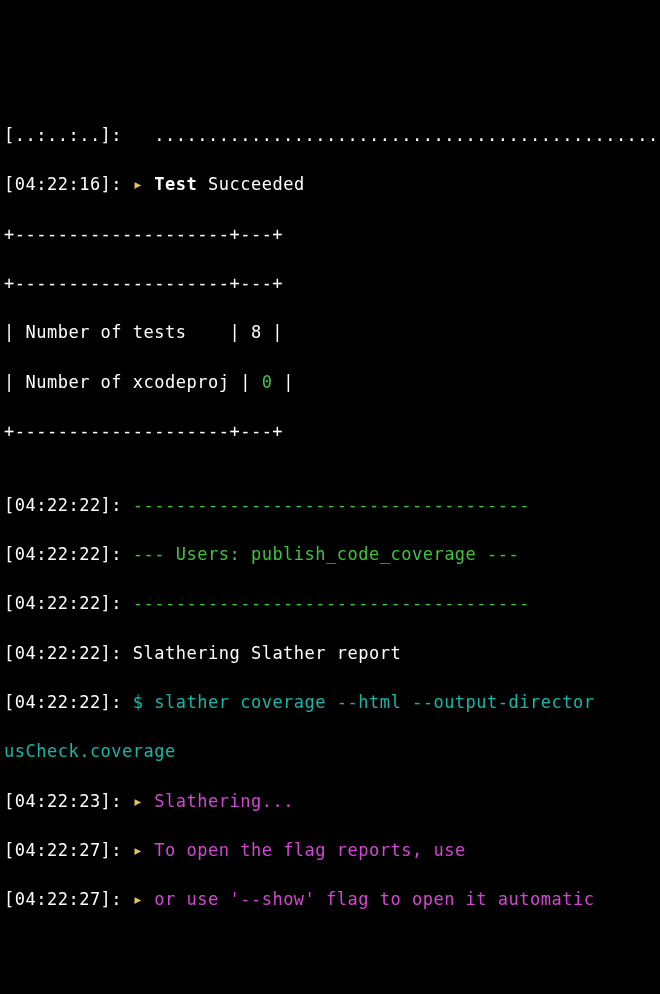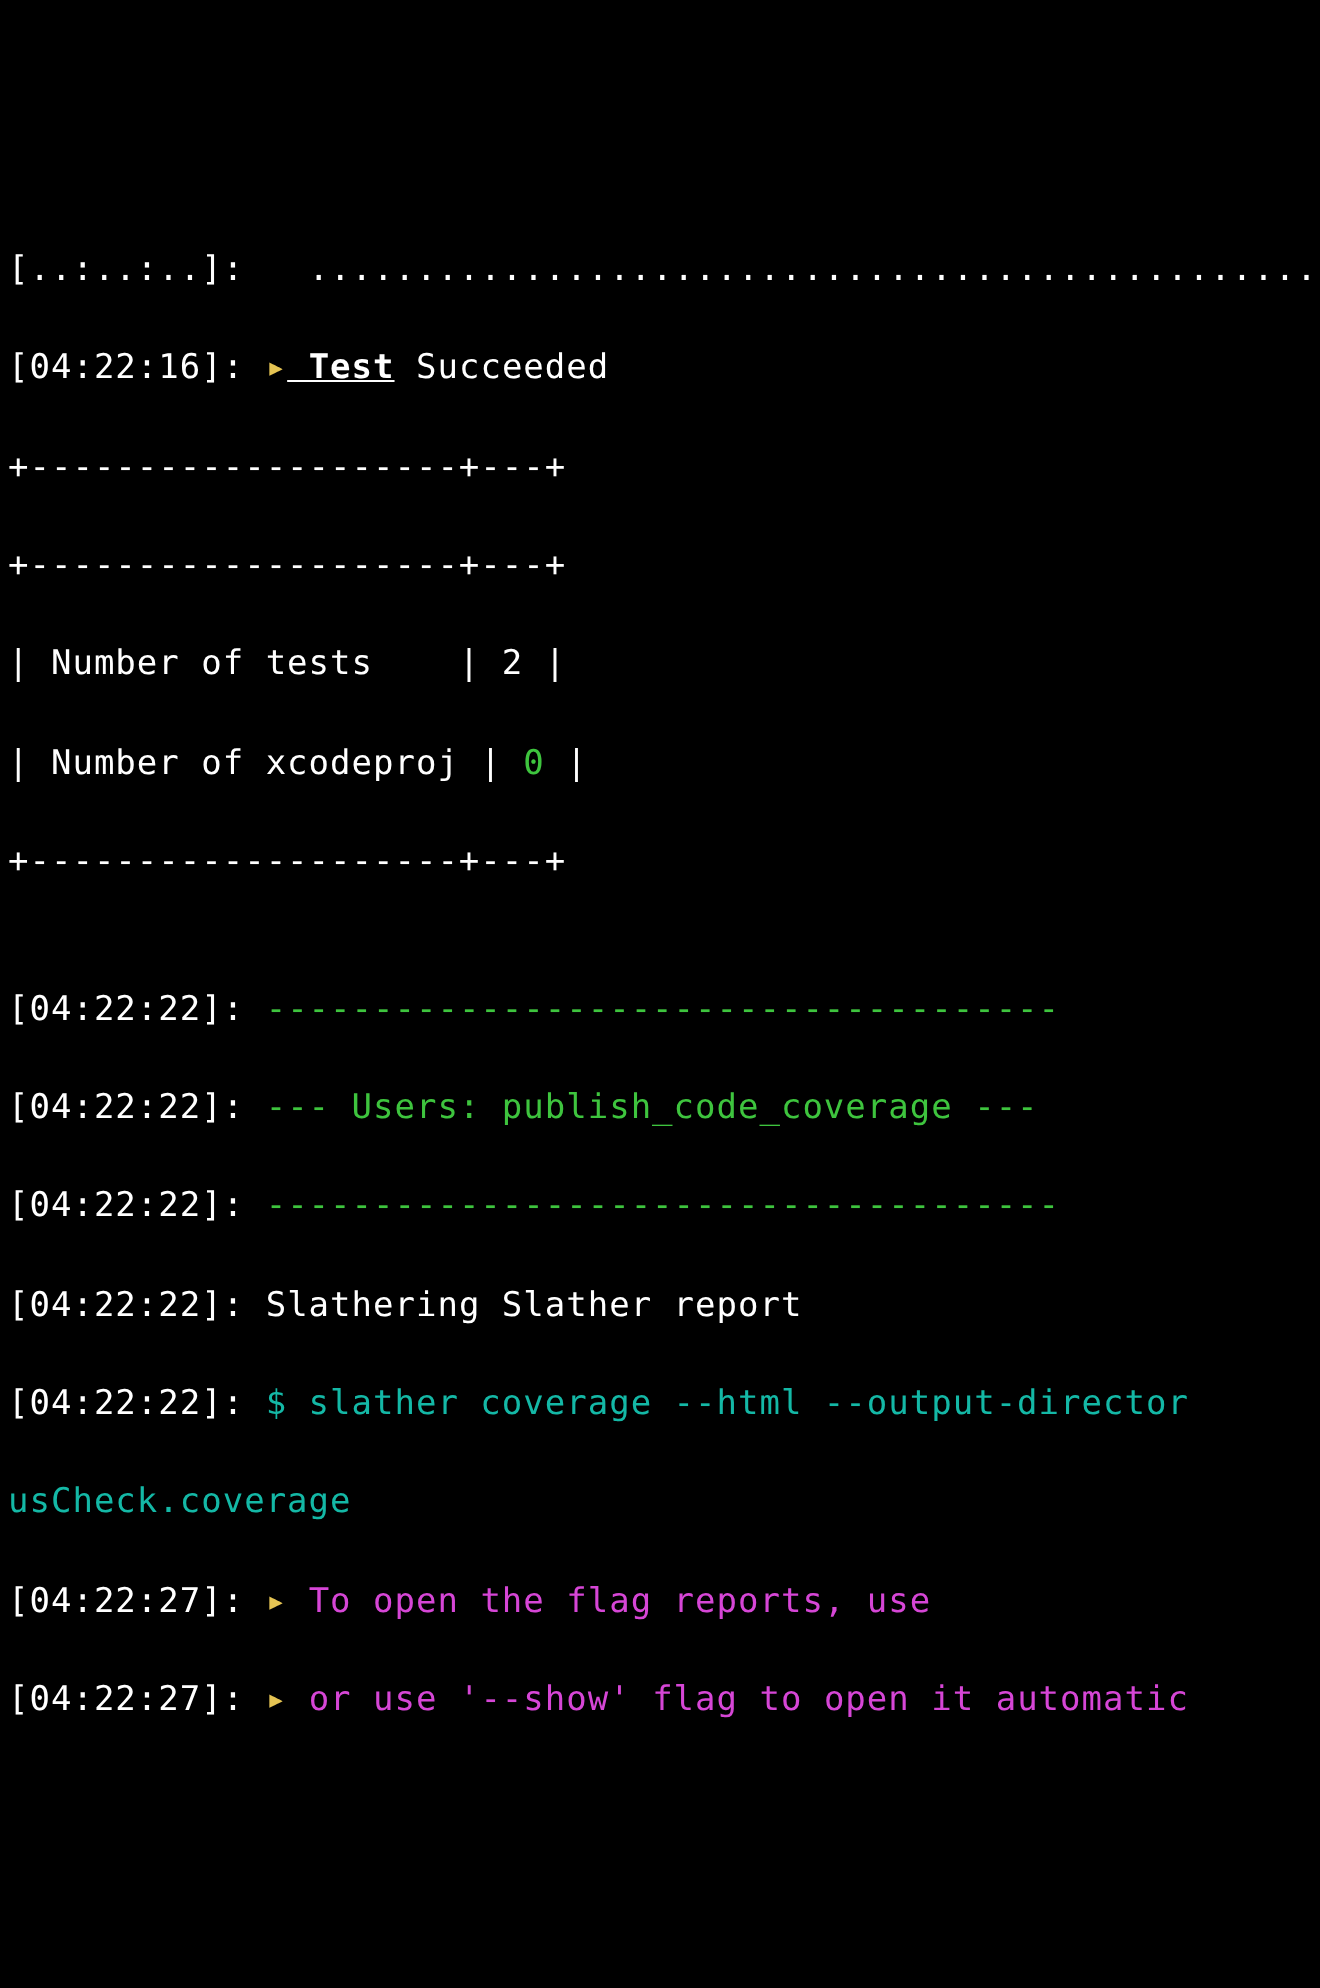--- a/index.html
+++ b/index.html
@@ -21,45 +21,46 @@
       letter-spacing: 0.5px;
     }
     .line {
       display: block;
     }
     .white { color: #ffffff; }
     .yellow { color: #e5c453; }
     .green { color: #3ec43e; }
     .cyan { color: #14b8a6; }
     .magenta { color: #d646d6; }
-    .bold { font-weight: bold; text-decoration: underline; }
+    .bold { font-weight: bold; }
     #terminal {
       padding: 0 4px;
     }
   </style>
 </head>
 <body>
 
 
 
 <div id="terminal">
 <span class="line"><span class="white">[..:..:..]:   ....................................................</span></span>
 <span class="line"><span class="white">[04:22:16]:</span><span class="yellow"> ▸</span><span class="white bold"> Test</span><span class="white"> Succeeded</span></span>
 <span class="line white">+--------------------+---+</span>
 <span class="line white">+--------------------+---+</span>
-<span class="line white">| Number of tests    | 2 |</span>
+<span class="line white">| Number of tests    | 8 |</span>
 <span class="line"><span class="white">| Number of xcodeproj | </span><span class="green">0</span><span class="white"> |</span></span>
 <span class="line white">+--------------------+---+</span>
 <span class="line"></span>
 <span class="line"><span class="white">[04:22:22]: </span><span class="green">-------------------------------------</span></span>
 <span class="line"><span class="white">[04:22:22]: </span><span class="green">--- Users: publish_code_coverage ---</span></span>
 <span class="line"><span class="white">[04:22:22]: </span><span class="green">-------------------------------------</span></span>
 <span class="line"><span class="white">[04:22:22]: </span><span class="white">Slathering Slather report</span></span>
 <span class="line"><span class="white">[04:22:22]: </span><span class="cyan">$ slather coverage --html --output-director</span></span>
 <span class="line cyan">usCheck.coverage</span>
+<span class="line"><span class="white">[04:22:23]: </span><span class="yellow">▸</span><span class="magenta"> Slathering...</span></span>
 <span class="line"><span class="white">[04:22:27]: </span><span class="yellow">▸</span><span class="magenta"> To open the flag reports, use</span></span>
 <span class="line"><span class="white">[04:22:27]: </span><span class="yellow">▸</span><span class="magenta"> or use '--show' flag to open it automatic</span></span>
 
 
 
 
 <span class="line"></span>
 
 
 

